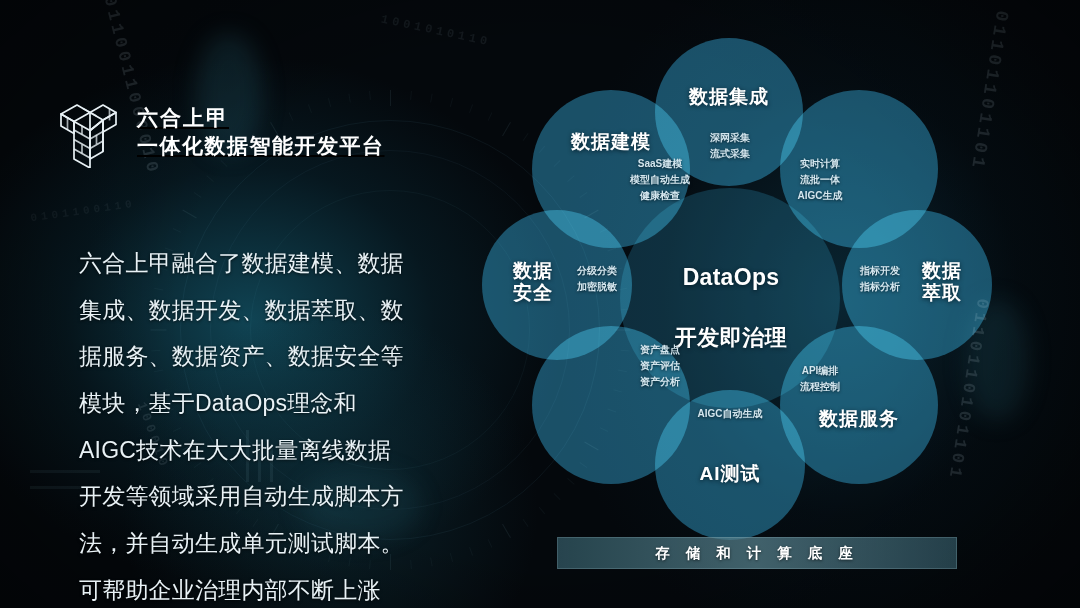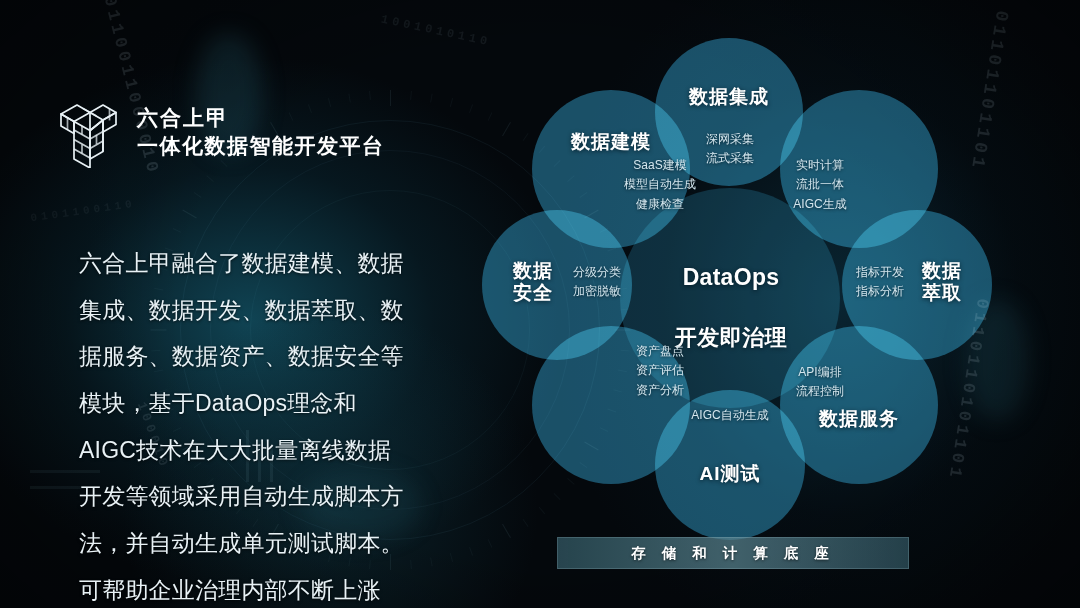--- a/index.html
+++ b/index.html
@@ -68,21 +68,21 @@
   .blob.b1{ left:196px; top:34px;  width:66px; height:120px; background:rgba(36,92,108,.30); }
   .blob.b2{ left:966px; top:300px; width:62px; height:120px; background:rgba(36,92,108,.26); }
   .blob.b3{ left:300px; top:470px; width:120px;height:70px;  background:rgba(30,80,96,.22); }
   .bar-deco{ position:absolute; background:rgba(140,195,210,.09); }
 
   
   #left-col{ position:absolute; left:0; top:0; width:470px; height:608px; }
 
   #brand{ position:absolute; left:57px; top:96px; display:flex; align-items:center; gap:18px; }
   #brand svg{ display:block; }
-  .brand-text{ line-height:1.26; }
+  .brand-text{ line-height:1.26;text-decoration:underline; }
   .brand-name{
     color:#fff; font-size:21px; font-weight:700; letter-spacing:2px;
   }
   .brand-sub{
     color:#fff; font-size:21px; font-weight:700; letter-spacing:1.5px; margin-top:2px;
   }
 
   #desc{
     position:absolute; left:79px; top:240px; width:333px;
     color:#e9f2f6; font-size:23px; line-height:2.03;
@@ -103,27 +103,27 @@
     position:absolute; color:#fff; font-weight:700;
     text-align:center; white-space:pre-line; line-height:1.18;
     text-shadow:0 1px 4px rgba(0,20,30,.8);
   }
   .lbl.main{ font-size:19px; letter-spacing:1px; }
   .lbl.core{
     font-size:22px; letter-spacing:.5px; line-height:1.36; font-weight:700;
   }
   .lbl.core .en{ font-size:23px; letter-spacing:.3px; display:block;text-align:center; }
   .sub{
-    position:absolute; color:#d4e6ee; font-size:12px; font-weight:400;
+    position:absolute; color:#d4e6ee; font-size:10px; font-weight:700;
     text-align:center; line-height:1.62; white-space:pre-line;
     text-shadow:0 1px 3px rgba(0,20,30,.75);
   }
 
   #foundation{
-    position:absolute; left:557px; top:537px; width:352px; height:32px;
+    position:absolute; left:557px; top:537px; width:400px; height:32px;
     background:linear-gradient(90deg, rgba(60,105,118,.62), rgba(88,130,142,.72), rgba(58,100,114,.60));
     border:1px solid rgba(170,205,215,.22);
     display:flex; align-items:center; justify-content:center;
   }
   #foundation span{
     color:#fff; font-size:14.5px; font-weight:700; letter-spacing:6px;
     text-shadow:0 1px 3px rgba(0,0,0,.6);
   }
 </style>
 </head>

